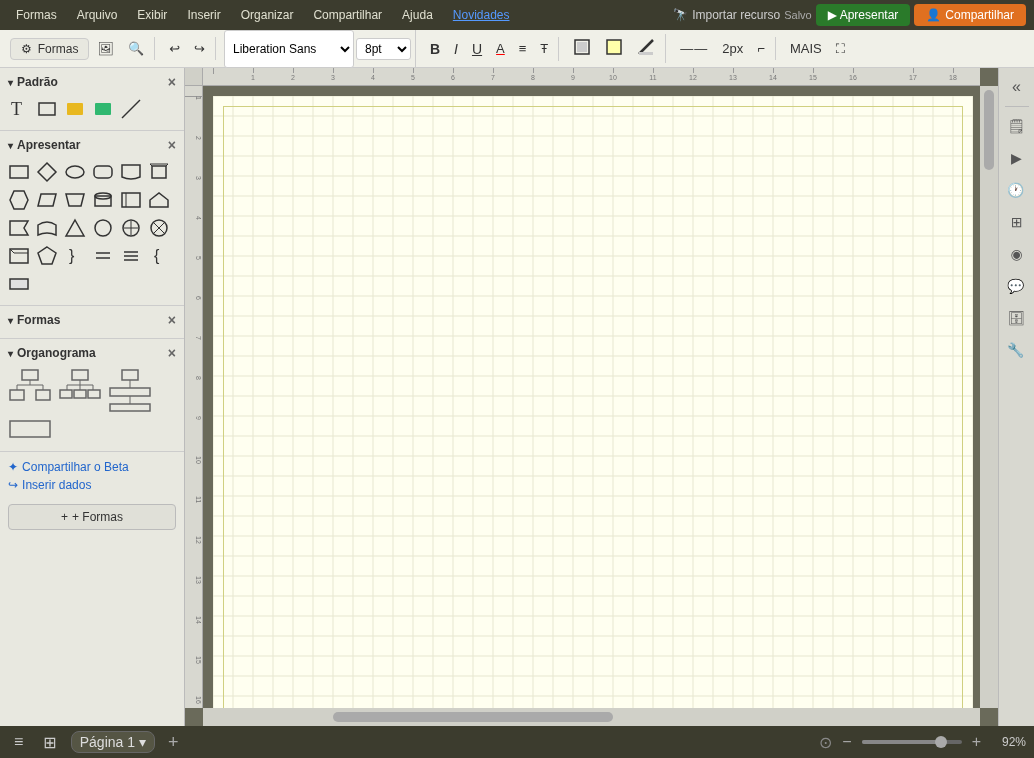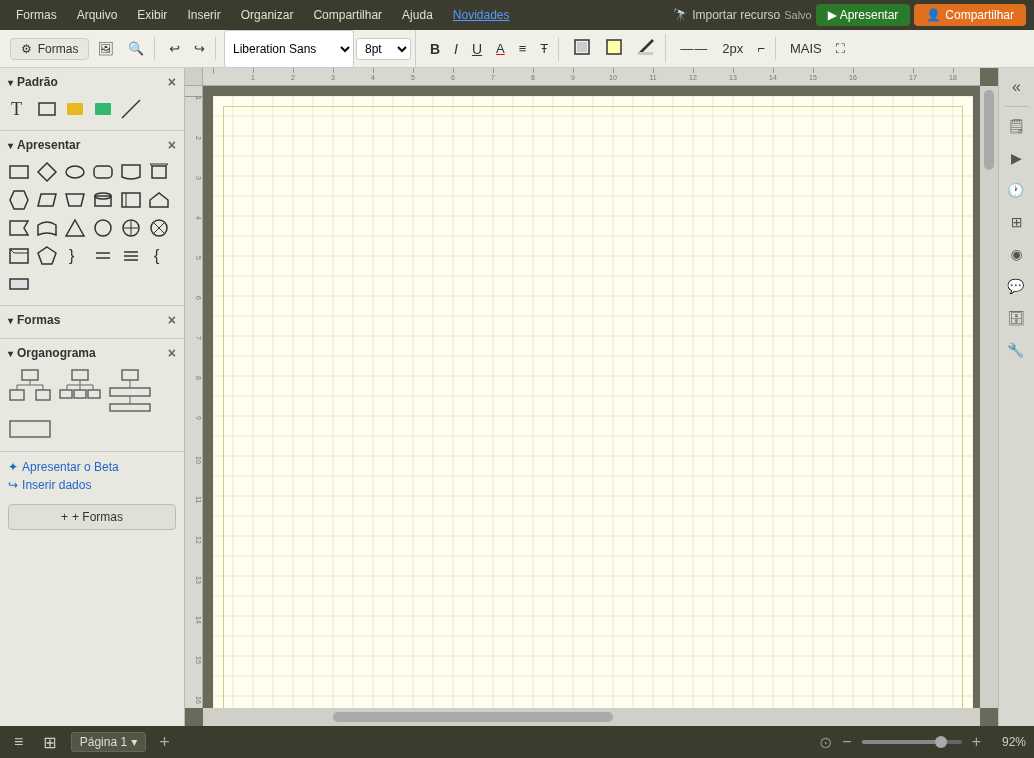--- a/index.html
+++ b/index.html
@@ -337,22 +337,22 @@
       cursor: pointer;
       padding: 3px 6px;
       border-radius: 3px;
       font-size: 16px;
     }
     .page-indicator {
       background: #555544;
       color: #ddd;
       border: 1px solid #666;
       padding: 2px 8px;
-      border-radius: 3px;
-      font-size: 12px;
+      border-radius: 8px;
+      font-size: 14px;
       cursor: pointer;
       display: flex;
       align-items: center;
       gap: 4px;
     }
     .add-page-btn {
       color: #aaa;
       cursor: pointer;
       font-size: 18px;
       padding: 2px 5px;
@@ -740,21 +740,21 @@
           <svg width="46" height="26">
             <rect x="3" y="5" width="40" height="16" fill="none" stroke="#666" stroke-width="1.5"></rect>
           </svg>
         </div>
       </div>
     </div>
 
     <div class="panel-bottom-links">
       <a class="panel-link">
         <span style="color:#2266cc;">✦</span>
-        <span>Apresentar o Beta</span>
+        <span>Compartilhar o Beta</span>
       </a>
       <a class="panel-link">
         <span style="color:#2266cc;">↪</span>
         <span>Inserir dados</span>
       </a>
     </div>
 
     <button class="add-shapes-btn">
       <span>+</span>
       <span>+ Formas</span>

